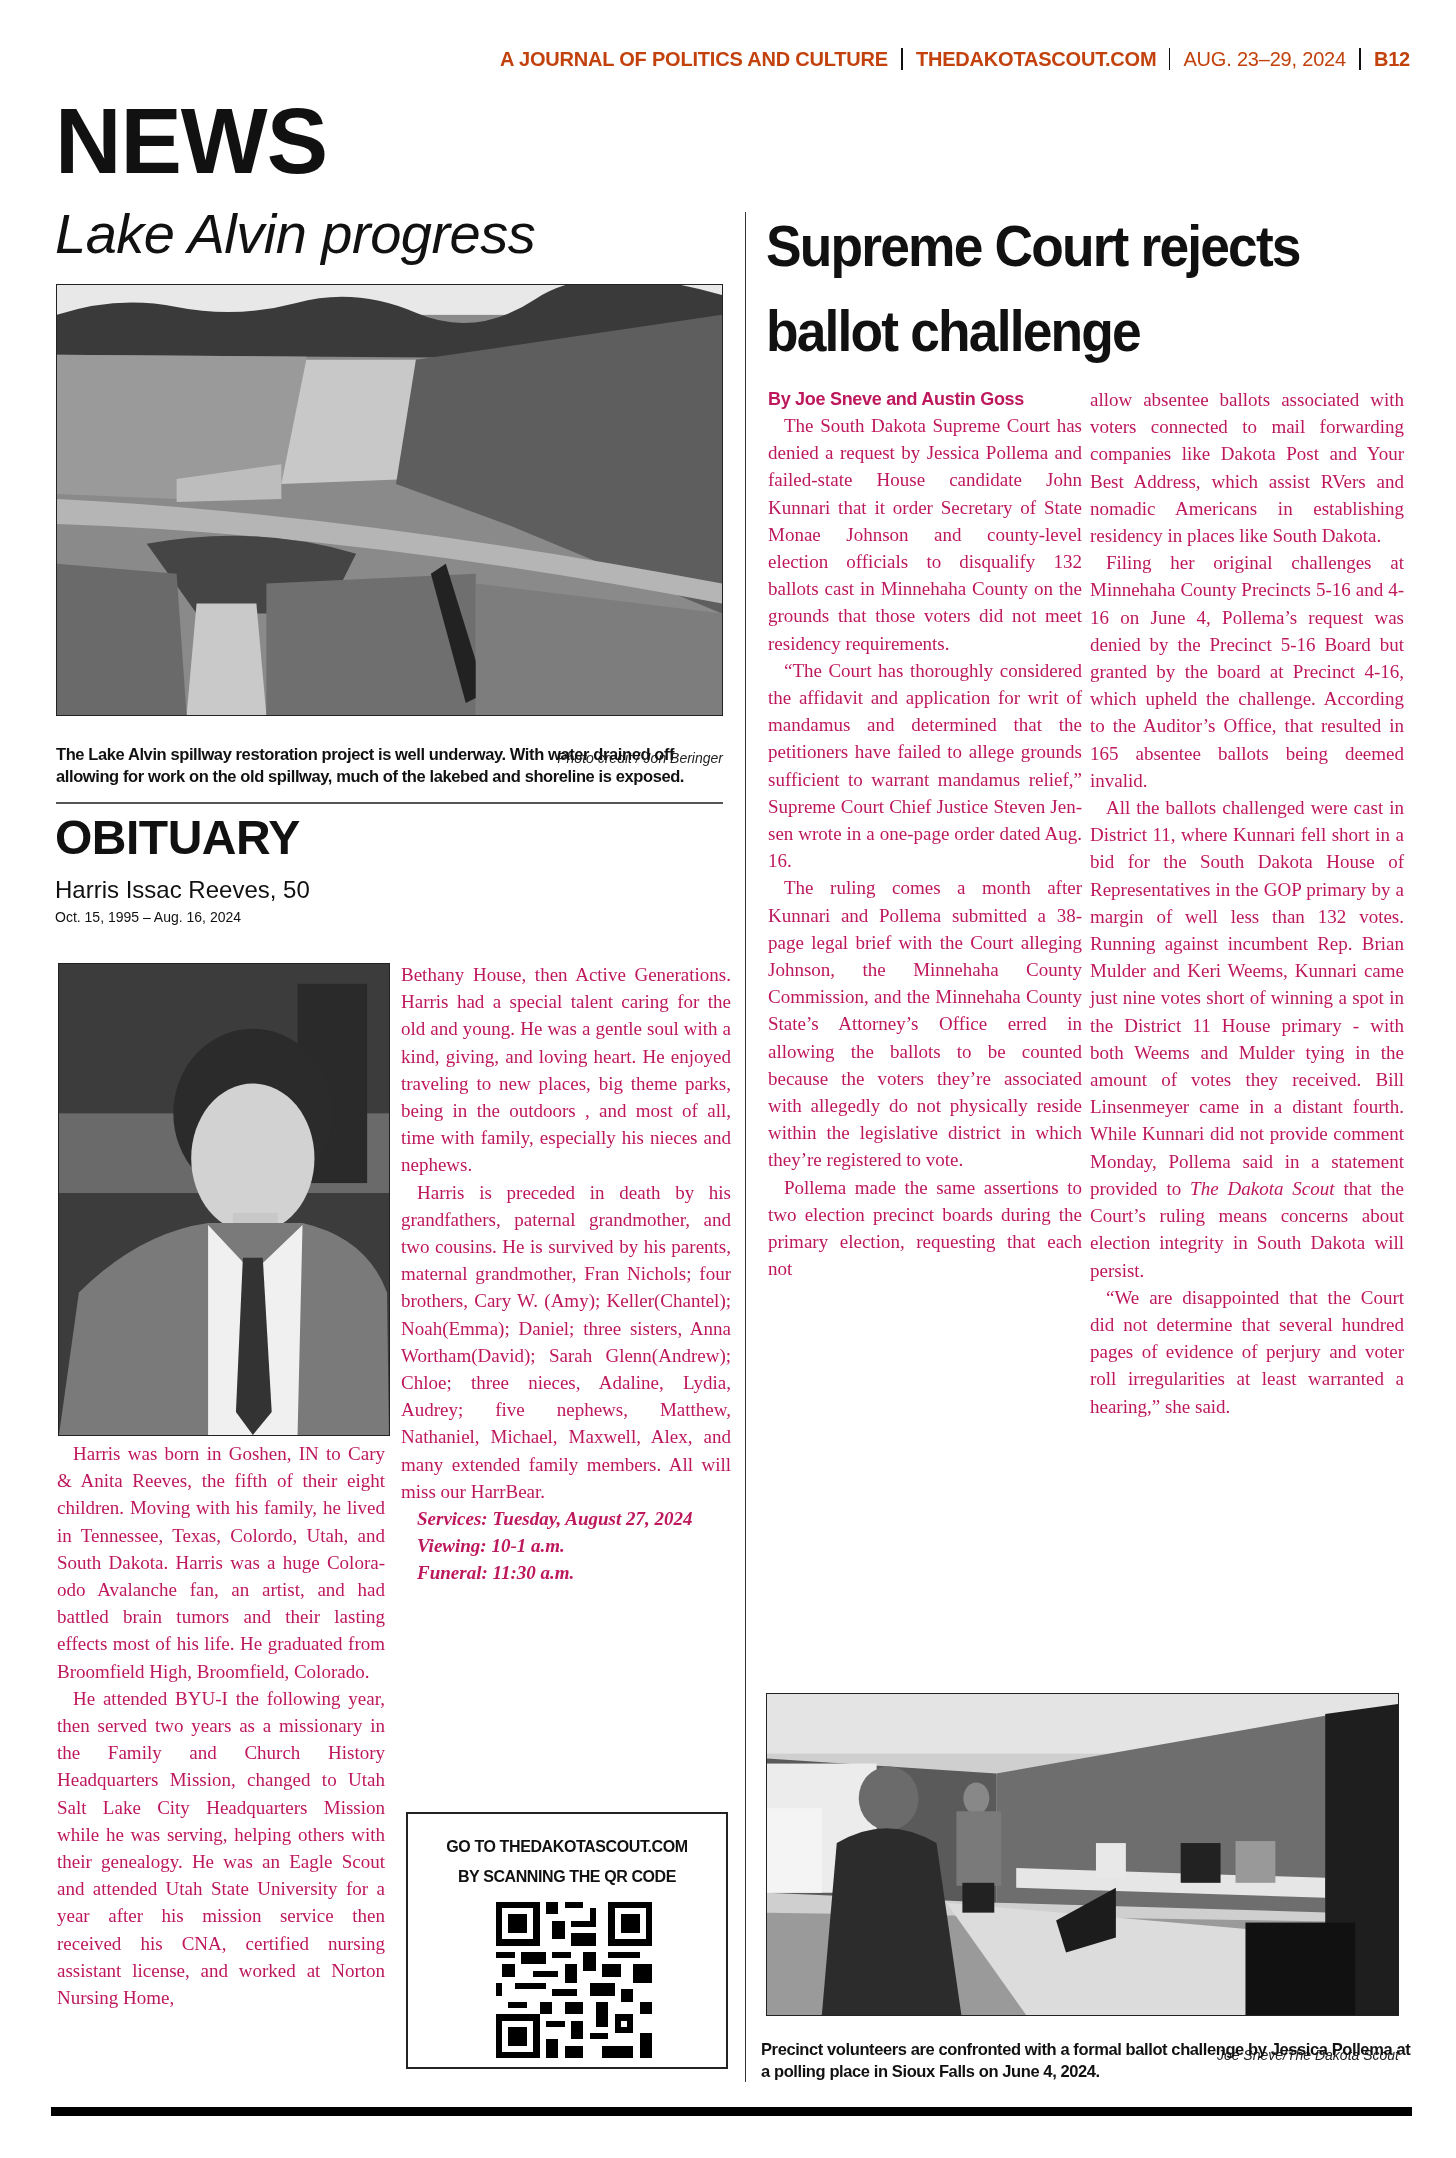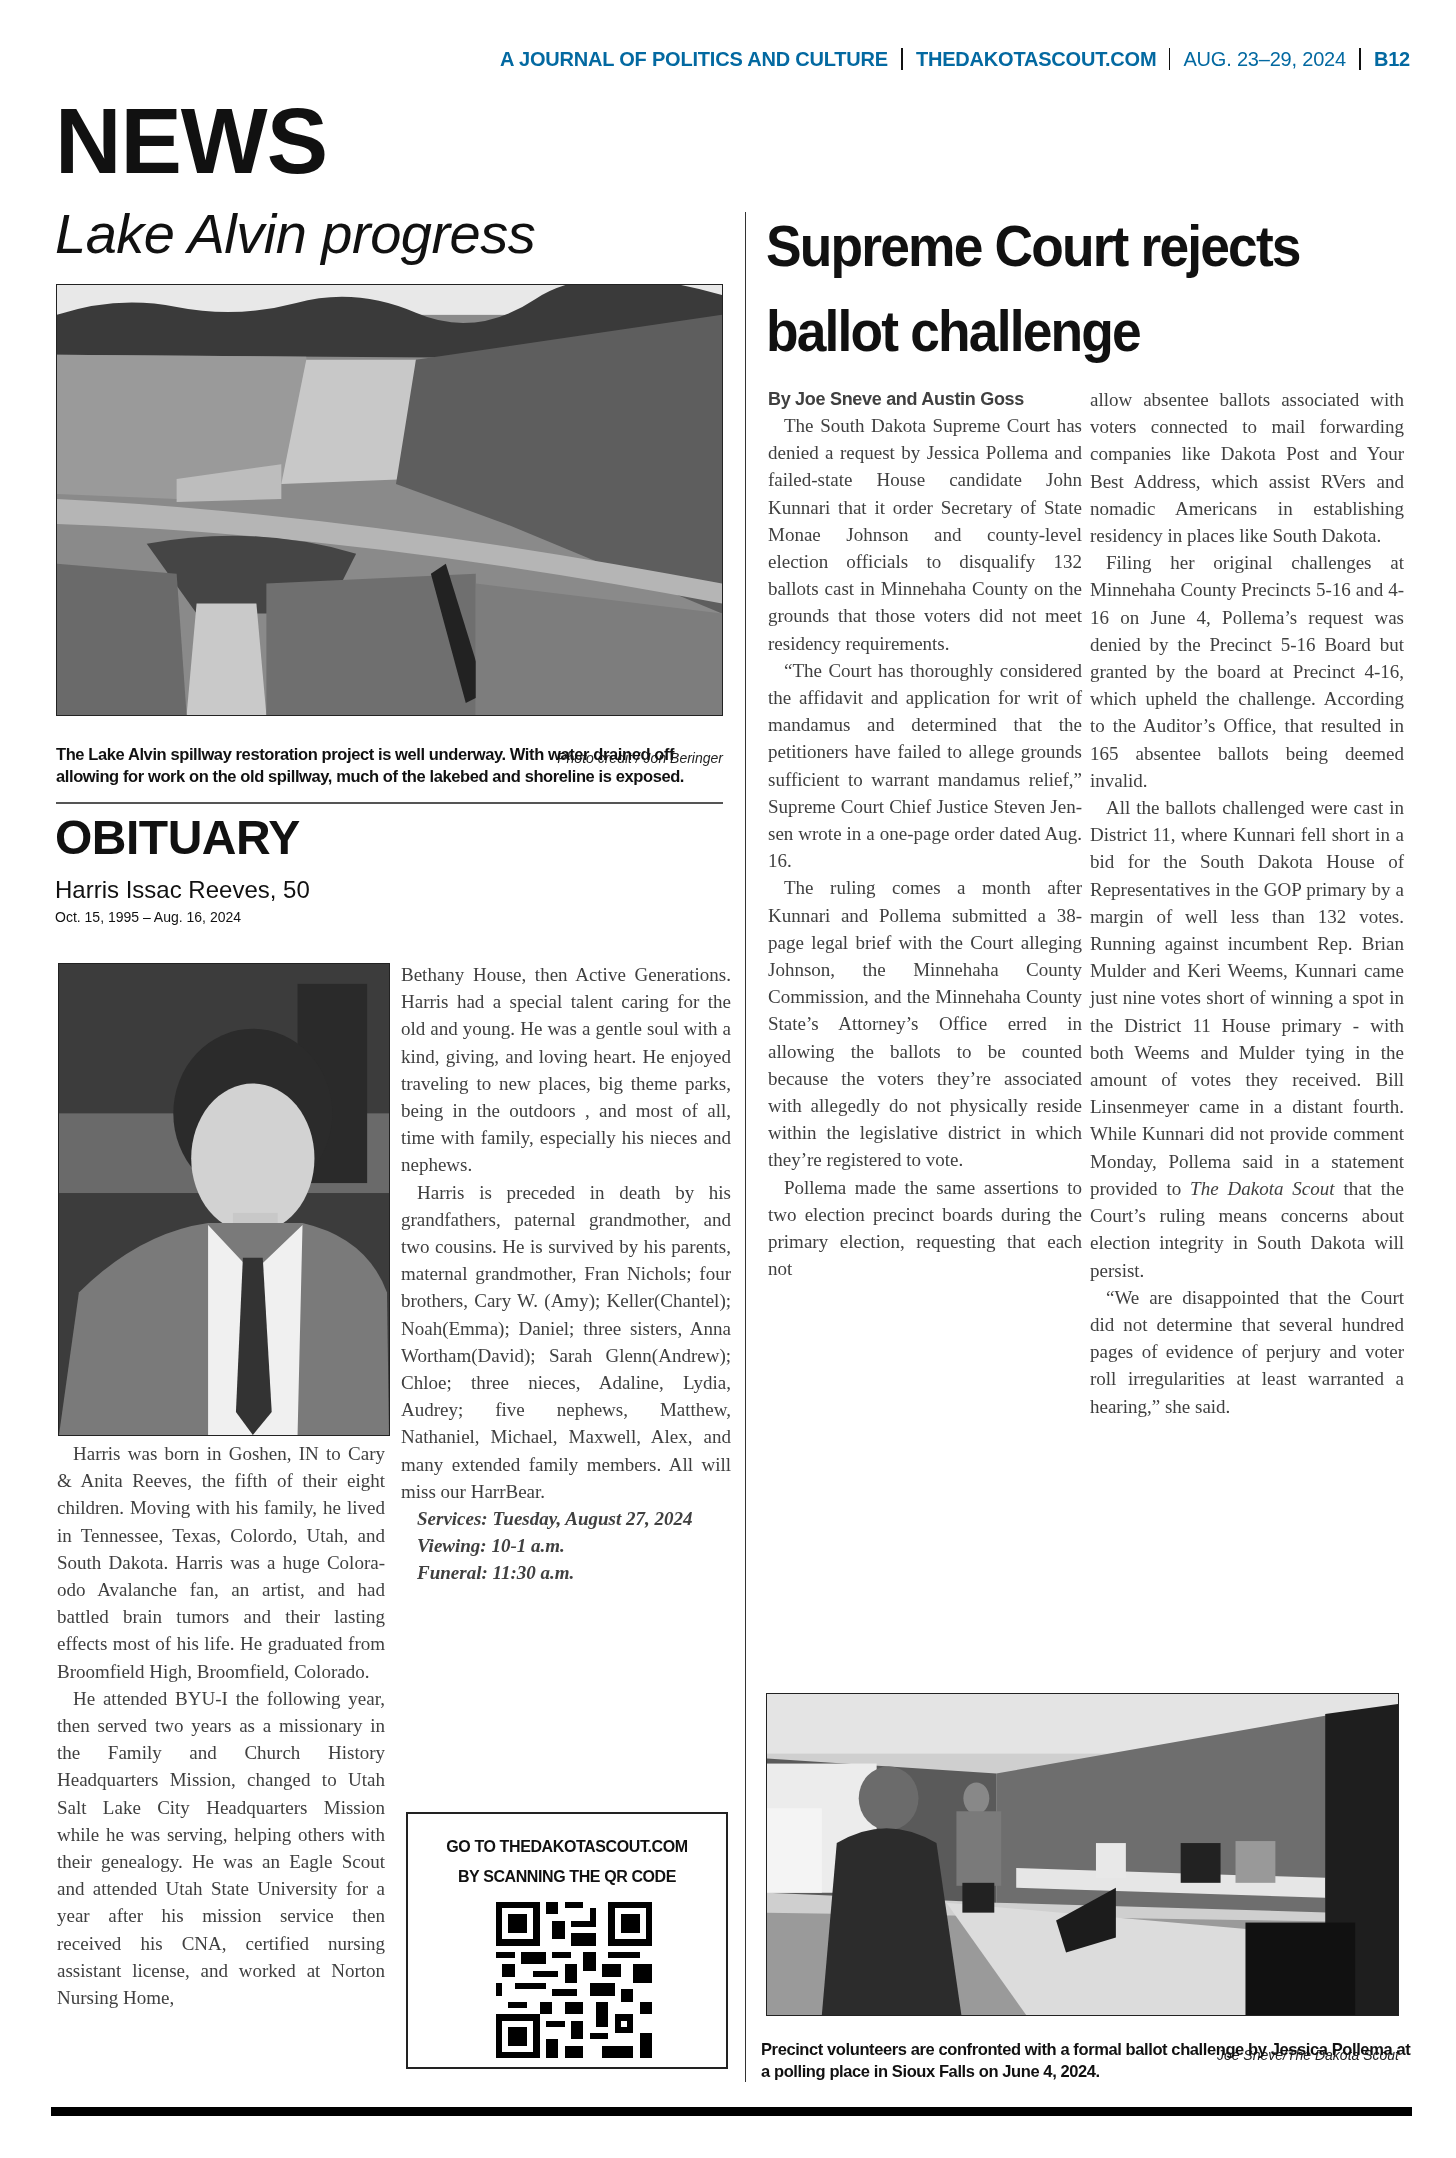--- a/index.html
+++ b/index.html
@@ -1,19 +1,19 @@
 <!DOCTYPE html>
 <html><head>
 <meta charset="utf-8">
 <style>
   * { box-sizing: border-box; margin: 0; padding: 0; }
   html, body { width: 1456px; height: 2158px; background: #ffffff; overflow: hidden; }
   body { position: relative; color: #111; font-family: "Liberation Serif", serif; }
 
-  .masthead { position: absolute; top: 48px; right: 46px; font-family: "Liberation Sans", sans-serif; font-weight: bold; font-size: 20px; letter-spacing: -0.2px; color: #0369a1; white-space: nowrap; display: flex; }
+  .masthead { position: absolute; top: 48px; right: 46px; font-family: "Liberation Sans", sans-serif; font-weight: bold; font-size: 20px; letter-spacing: -0.2px; color: #c2410c; white-space: nowrap; display: flex; }
   .masthead .sep { display: inline-block; width: 2px; height: 22px; background: #111; margin: 0 13px; }
   .masthead .sep.thin { width: 1px; }
   .masthead .light { font-weight: normal; }
 
   .news-title { position: absolute; left: 55px; top: 95px; font-family: "Liberation Sans", sans-serif; font-weight: bold; font-size: 92px; line-height: 1; letter-spacing: -1px; }
   .news-sub { position: absolute; left: 55px; top: 206px; font-family: "Liberation Sans", sans-serif; font-style: italic; font-size: 56px; line-height: 1; letter-spacing: -0.5px; font-weight: normal; }
 
   .photo { position: absolute; border: 1px solid #222; overflow: hidden; }
   .photo svg { width: 100%; height: 100%; display: block; }
   .lake-photo { left: 56px; top: 284px; width: 667px; height: 432px; }
@@ -22,21 +22,21 @@
   .caption { position: absolute; font-family: "Liberation Sans", sans-serif; font-weight: bold; font-size: 16.5px; line-height: 22px; letter-spacing: -0.4px; }
   .lake-caption { left: 56px; width: 680px; top: 743px; }
 
   .rule-obit { position: absolute; left: 56px; top: 802px; width: 667px; height: 2px; background: #555; }
   .obit-title { position: absolute; left: 55px; top: 814px; font-family: "Liberation Sans", sans-serif; font-weight: bold; font-size: 48px; line-height: 1; letter-spacing: -0.5px; }
   .obit-name { position: absolute; left: 55px; top: 878px; font-family: "Liberation Sans", sans-serif; font-size: 24px; line-height: 1; }
   .obit-dates { position: absolute; left: 55px; top: 910px; font-family: "Liberation Sans", sans-serif; font-size: 14px; line-height: 1; }
 
   .portrait { left: 58px; top: 963px; width: 332px; height: 473px; }
 
-  .col { position: absolute; font-family: "Liberation Serif", serif; font-size: 19px; line-height: 27.2px; text-align: justify; color: #404040; }
+  .col { position: absolute; font-family: "Liberation Serif", serif; font-size: 19px; line-height: 27.2px; text-align: justify; color: #be185d; }
   .col p { text-indent: 16px; hyphens: manual; }
   .col p.noindent { text-indent: 0; }
   .col1 { left: 57px; top: 1440px; width: 328px; }
   .col2 { left: 401px; top: 961px; width: 330px; }
   .col2 .svc { font-style: italic; font-weight: bold; }
 
   .qr-box { position: absolute; left: 406px; top: 1812px; width: 322px; height: 257px; border: 2px solid #222; text-align: center; }
   .qr-line { font-family: "Liberation Sans", sans-serif; font-weight: bold; font-size: 16px; letter-spacing: -0.4px; margin-top: 24px; line-height: 18px; }
   .qr-line + .qr-line { margin-top: 12px; }
   .qr-code { position: absolute; left: 88px; top: 88px; width: 156px; height: 156px; }

